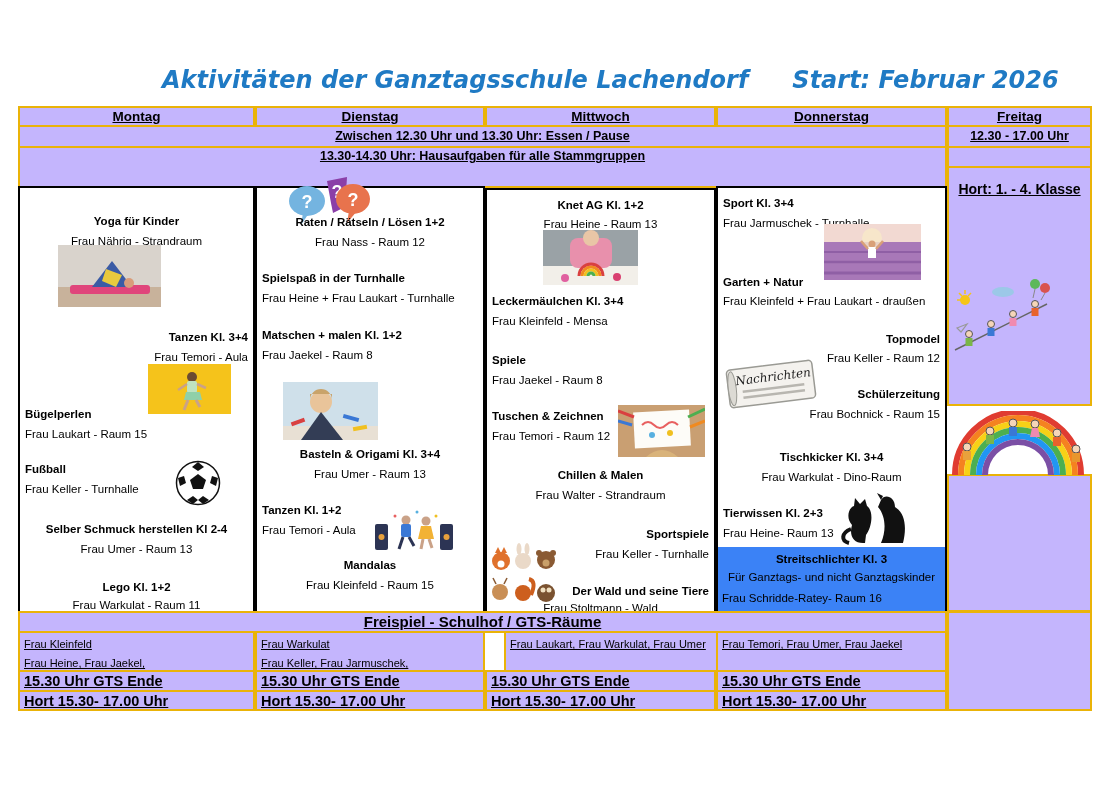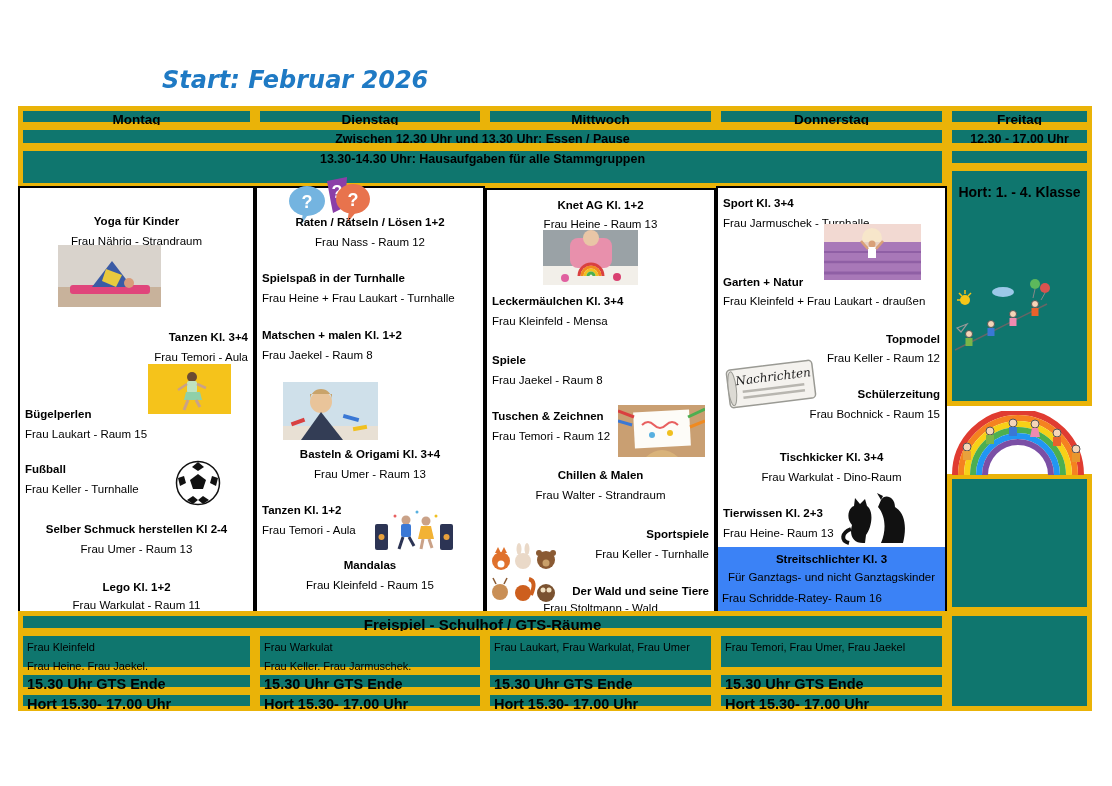--- a/index.html
+++ b/index.html
@@ -1,38 +1,39 @@
 <!DOCTYPE html>
 <html><head>
 <meta charset="utf-8">
 <style>
   html,body{margin:0;padding:0;}
   body{width:1112px;height:786px;position:relative;background:#fff;
        font-family:"Liberation Sans","DejaVu Sans",sans-serif;color:#000;overflow:hidden;}
   .title{position:absolute;left:162px;top:66px;width:800px;display:flex;gap:44px;
          font-family:"DejaVu Sans",sans-serif;font-style:italic;font-weight:bold;
          font-size:24px;white-space:nowrap;}
-  .cell{position:absolute;border:5px solid #eab308;background:#0f766e;box-sizing:border-box;}
+  .cell{position:absolute;border:2px solid #eab308;background:#c4b5fd;box-sizing:border-box;text-decoration:underline;}
   .hdr{font-weight:bold;font-size:13.5px;text-align:center;padding-top:1px;}
   .banner{font-weight:bold;font-size:12.5px;text-align:center;padding-top:2px;}
   .day{position:absolute;border:2px solid #000;background:#fff;box-sizing:border-box;}
   .it{position:absolute;left:5px;right:5px;font-size:11.5px;line-height:14px;}
   .b{font-weight:bold}
   .c{text-align:center}
   .r{text-align:right}
   .img{position:absolute;}
   .names{font-size:11px;line-height:19px;padding:2px 4px;}
   .bigrow{font-weight:bold;font-size:14.5px;padding:1px 4px;}
   .graybox{position:absolute;left:0;right:0;}
   .gb-line{position:absolute;left:4px;right:4px;font-size:11.5px;line-height:14px;}
 </style>
 </head>
 <body>
 
 <div class="title" style="color:#1f7ac4;">
+  <span>Aktivitäten der Ganztagsschule Lachendorf</span>
   <span>Start: Februar 2026</span>
 </div>
 
 <div class="cell hdr" style="left:18px;top:106px;width:237px;height:21px;">Montag</div>
 <div class="cell hdr" style="left:255px;top:106px;width:230px;height:21px;">Dienstag</div>
 <div class="cell hdr" style="left:485px;top:106px;width:231px;height:21px;">Mittwoch</div>
 <div class="cell hdr" style="left:716px;top:106px;width:231px;height:21px;">Donnerstag</div>
 <div class="cell hdr" style="left:947px;top:106px;width:145px;height:21px;">Freitag</div>
 
 <div class="cell banner" style="left:18px;top:125px;width:929px;height:23px;">Zwischen 12.30 Uhr und 13.30 Uhr: Essen / Pause</div>
@@ -304,21 +305,21 @@
 <div class="cell" style="left:18px;top:611px;width:929px;height:22px;font-weight:bold;font-size:15px;text-align:center;">Freispiel - Schulhof / GTS-Räume</div>
 
 <div class="cell names" style="left:18px;top:631px;width:237px;height:41px;">
   <div>Frau Kleinfeld</div>
   <div>Frau Heine, Frau Jaekel,</div>
 </div>
 <div class="cell names" style="left:255px;top:631px;width:230px;height:41px;">
   <div>Frau Warkulat</div>
   <div>Frau Keller, Frau Jarmuschek,</div>
 </div>
-<div class="cell names" style="left:485px;top:631px;width:231px;height:45px;">
+<div class="cell names" style="left:504px;top:631px;width:231px;height:45px;">
   <div>Frau Laukart, Frau Warkulat, Frau Umer</div>
 </div>
 <div class="cell names" style="left:716px;top:631px;width:231px;height:41px;">
   <div>Frau Temori, Frau Umer, Frau Jaekel</div>
 </div>
 
 <div class="cell bigrow" style="left:18px;top:670px;width:237px;height:22px;">15.30 Uhr GTS Ende</div>
 <div class="cell bigrow" style="left:255px;top:670px;width:230px;height:22px;">15.30 Uhr GTS Ende</div>
 <div class="cell bigrow" style="left:485px;top:670px;width:231px;height:22px;">15.30 Uhr GTS Ende</div>
 <div class="cell bigrow" style="left:716px;top:670px;width:231px;height:22px;">15.30 Uhr GTS Ende</div>

